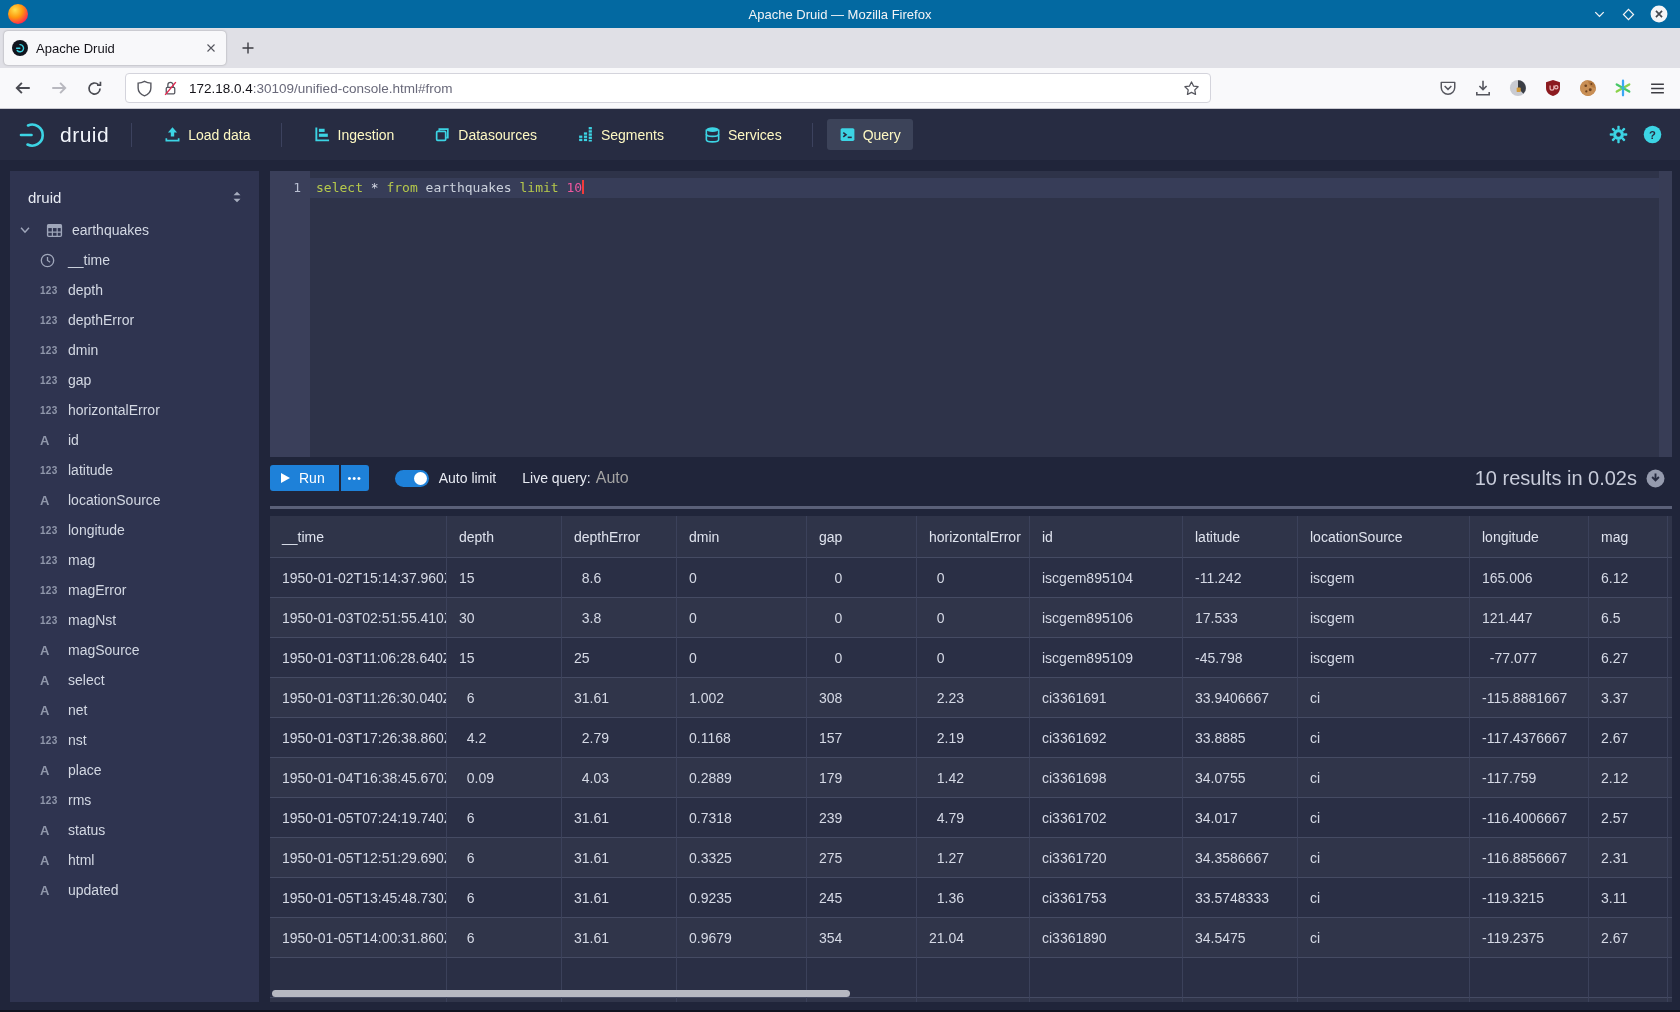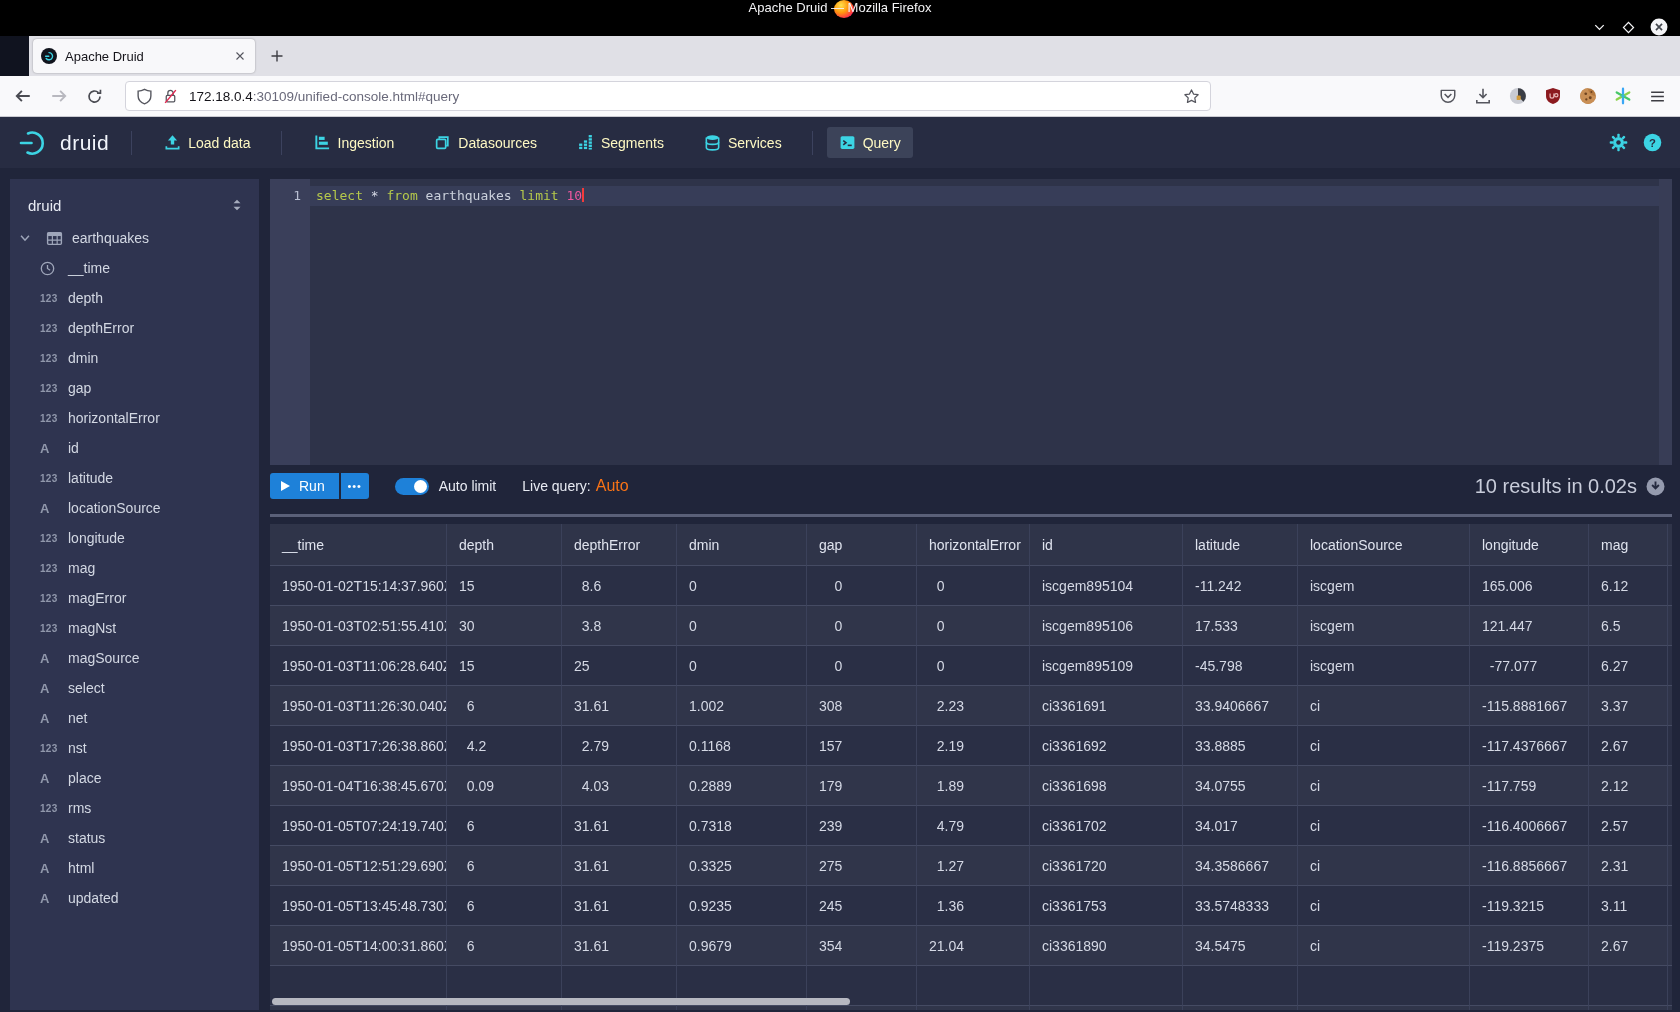--- a/index.html
+++ b/index.html
@@ -2,27 +2,27 @@
 <html><head>
 <meta charset="utf-8">
 <title>Apache Druid</title>
 <style>
   * { margin:0; padding:0; box-sizing:border-box; }
   html,body { width:1680px; height:1012px; overflow:hidden; background:#10131F;
     font-family:"Liberation Sans", sans-serif; }
   svg { display:block; }
 
   
-  #titlebar { height:36px; background:#000000; display:flex; align-items:center; position:relative;flex-direction:column; }
+  #titlebar { height:28px; background:#0369a1; display:flex; align-items:center; position:relative; }
   #fx-icon { width:20px; height:20px; border-radius:50%; margin-left:8px;
     background:radial-gradient(circle at 35% 30%, #ffe14d 0%, #ff980e 40%, #ff3647 72%, #a5007f 100%); }
   #win-title { position:absolute; left:0; right:0; text-align:center; color:#F4F4F6; font-size:13px; }
   #win-controls { margin-left:auto; display:flex; align-items:center; gap:14px; padding-right:12px; position:relative; }
 
-  #tabstrip { height:40px; background:#E0E0E6; display:flex; align-items:center;margin-left:29px; }
+  #tabstrip { height:40px; background:#E0E0E6; display:flex; align-items:center; }
   #tab { width:222px; height:34px; margin-left:4px; background:#F8F8FA; border-radius:4px;
     box-shadow:0 0 2px rgba(0,0,0,.35); display:flex; align-items:center; padding:0 8px; }
   #tab-label { font-size:13px; color:#15141A; margin-left:8px; flex:1; white-space:nowrap; overflow:hidden; }
   .icon-btn { display:flex; align-items:center; justify-content:center; }
   #newtab { margin-left:14px; }
 
   #toolbar { height:41px; background:#F9F9FB; border-bottom:1px solid #CACAD1; display:flex; align-items:center; }
   #nav-btns { display:flex; align-items:center; gap:18px; margin-left:14px; }
   #urlbar { margin-left:22px; width:1086px; height:30px; background:#FFFFFF; border:1px solid #D4D4DC;
     border-radius:4px; display:flex; align-items:center; padding:0 10px; }
@@ -75,21 +75,21 @@
     display:flex; align-items:center; }
   #run-btn { height:26px; background:#1E81D9; border-radius:3px 0 0 3px; display:flex; align-items:center;
     padding:0 14px 0 10px; color:#FFFFFF; font-size:14px; gap:8px; cursor:pointer; }
   #more-btn { height:26px; width:28px; background:#1E81D9; border-radius:0 3px 3px 0; margin-left:2px;
     display:flex; align-items:center; justify-content:center; color:#FFFFFF; font-size:11px;
     letter-spacing:1px; cursor:pointer; }
   #toggle { margin-left:26px; width:34px; height:17px; background:#1E81D9; border-radius:9px; position:relative; cursor:pointer; }
   #toggle-knob { position:absolute; right:2px; top:2px; width:13px; height:13px; border-radius:50%; background:#FFFFFF; }
   #auto-limit { margin-left:10px; color:#E8EBF3; font-size:14px; }
   #live-query { margin-left:26px; color:#E8EBF3; font-size:14px; }
-  #live-query-val { color:#f97316; margin-left:5px; cursor:pointer; }
+  #live-query-val { color:#a3a3a3; margin-left:5px; cursor:pointer; }
   #run-right { margin-left:auto; display:flex; align-items:center; gap:9px; padding-right:7px; }
   #results-summary { color:#C8CCDA; font-size:20px; }
 
   #divider { position:absolute; left:270px; top:346px; width:1402px; height:3px; background:#5A6078; }
 
   
   #results { position:absolute; left:270px; top:356px; width:1402px; height:486px;
     overflow:hidden; background:#30354A; }
   .trow { display:flex; width:1402px; }
   .trow.head .tcell { height:42px; background:#2F3449; color:#DFE3EE; }
@@ -175,21 +175,21 @@
           <path d="M8 1.3 C10 2.4 12 2.9 14 2.9 v4.6 c0 3.9-3.4 6.4-6 7.4 -2.6-1-6-3.5-6-7.4 V2.9 c2 0 4-.5 6-1.6 Z" stroke="#55565E" stroke-width="1.3" fill="none"></path>
         </svg>
     </span>
     <span class="icon-btn" style="margin-left:9px;">
       <svg width="17" height="17" viewBox="0 0 16 16">
           <rect x="4" y="7" width="8" height="6" rx="1" stroke="#55565E" stroke-width="1.2" fill="none"></rect>
           <path d="M5.5 7 V4.8 a2.5 2.5 0 0 1 5 0 V7" stroke="#55565E" stroke-width="1.2" fill="none"></path>
           <path d="M3 14 L13 2" stroke="#E22850" stroke-width="1.4"></path>
         </svg>
     </span>
-    <span id="url-text"><span class="host">172.18.0.4</span><span class="rest">:30109/unified-console.html#query</span></span>
+    <span id="url-text"><span class="host">172.18.0.4</span><span class="rest">:30109/unified-console.html#from</span></span>
     <span class="icon-btn">
       <svg width="17" height="17" viewBox="0 0 16 16">
           <path d="M8 1.8 l1.9 3.9 4.3 .6 -3.1 3 .7 4.3 L8 11.6 4.2 13.6 4.9 9.3 1.8 6.3 6.1 5.7 Z" stroke="#55565E" stroke-width="1.2" fill="none" stroke-linejoin="round"></path>
         </svg>
     </span>
   </div>
   <div id="ext-icons">
       <span class="icon-btn">
         <svg width="18" height="18" viewBox="0 0 16 16">
           <path d="M2 3 h12 v4.5 a6 6 0 0 1 -12 0 Z" stroke="#55565E" stroke-width="1.3" fill="none" stroke-linejoin="round"></path>
@@ -641,21 +641,21 @@
           <div class="tcell" style="width: 119px;">-117.4376667</div>
           <div class="tcell" style="width: 79px;">2.67</div>
           <div class="tcell filler" style="width: 4px;"></div>
         </div>
         <div class="trow light">
           <div class="tcell" style="width: 177px;">1950-01-04T16:38:45.670Z</div>
           <div class="tcell" style="width: 115px;"> 0.09</div>
           <div class="tcell" style="width: 115px;"> 4.03</div>
           <div class="tcell" style="width: 130px;">0.2889</div>
           <div class="tcell" style="width: 110px;">179</div>
-          <div class="tcell" style="width: 113px;"> 1.89</div>
+          <div class="tcell" style="width: 113px;"> 1.42</div>
           <div class="tcell" style="width: 153px;">ci3361698</div>
           <div class="tcell" style="width: 115px;">34.0755</div>
           <div class="tcell" style="width: 172px;">ci</div>
           <div class="tcell" style="width: 119px;">-117.759</div>
           <div class="tcell" style="width: 79px;">2.12</div>
           <div class="tcell filler" style="width: 4px;"></div>
         </div>
         <div class="trow dark">
           <div class="tcell" style="width: 177px;">1950-01-05T07:24:19.740Z</div>
           <div class="tcell" style="width: 115px;"> 6</div>

